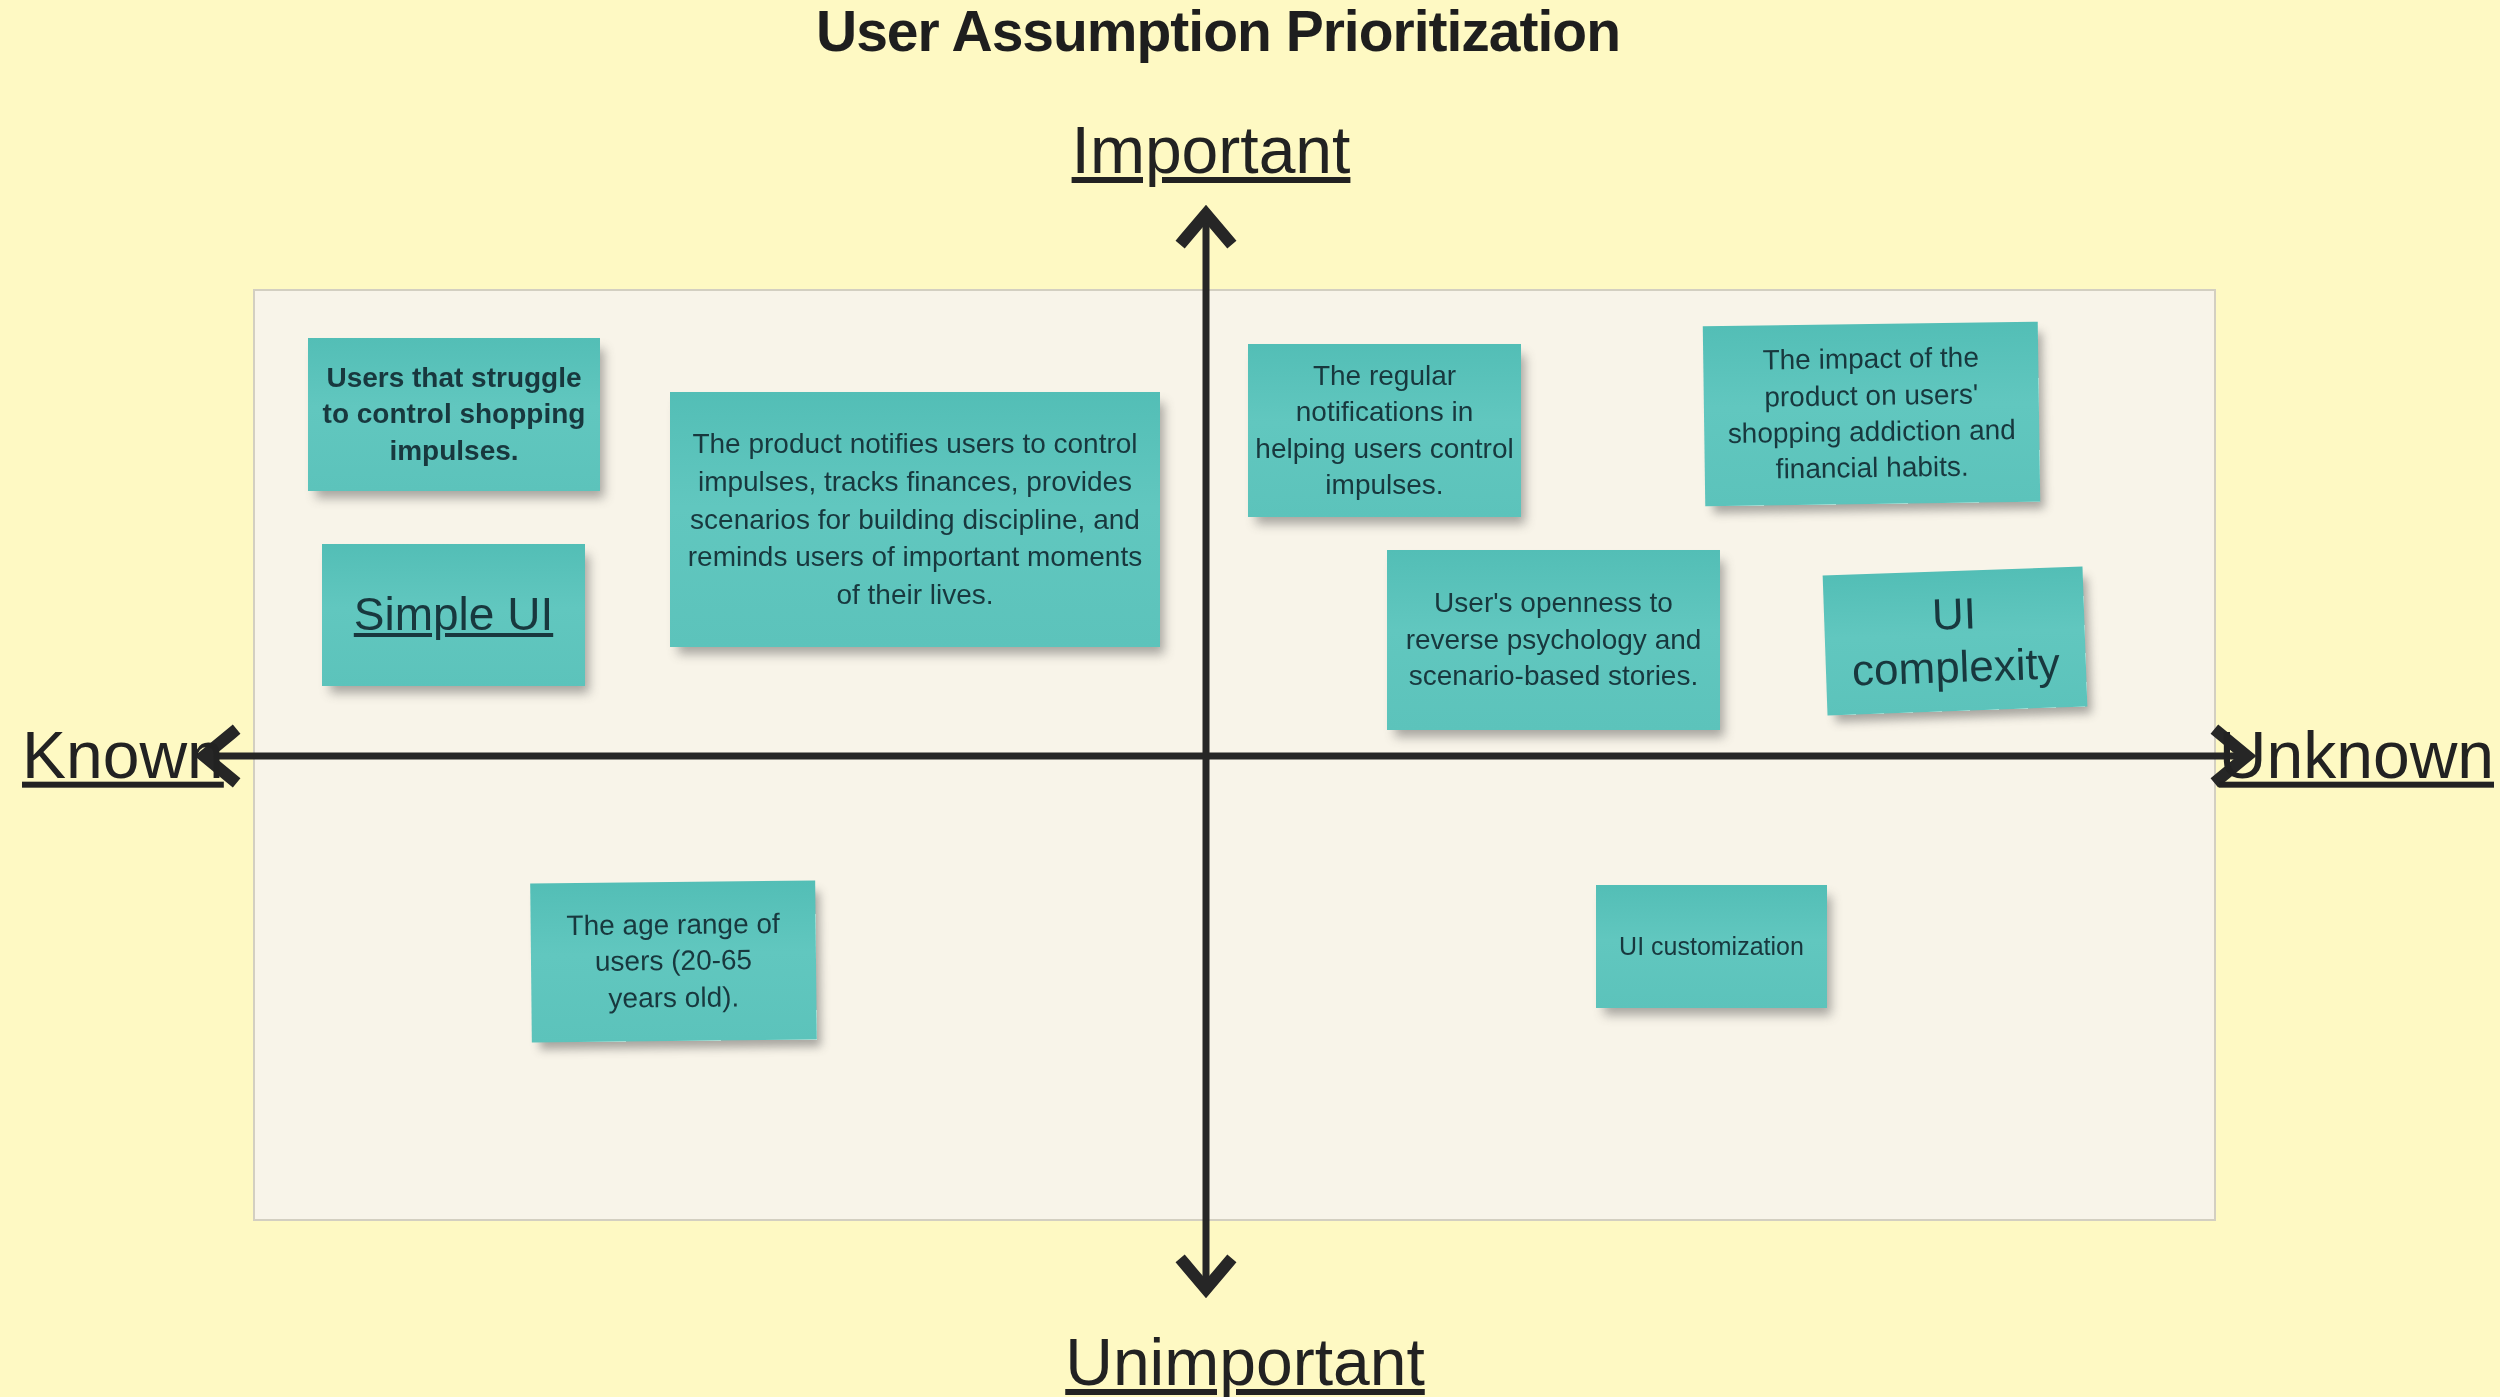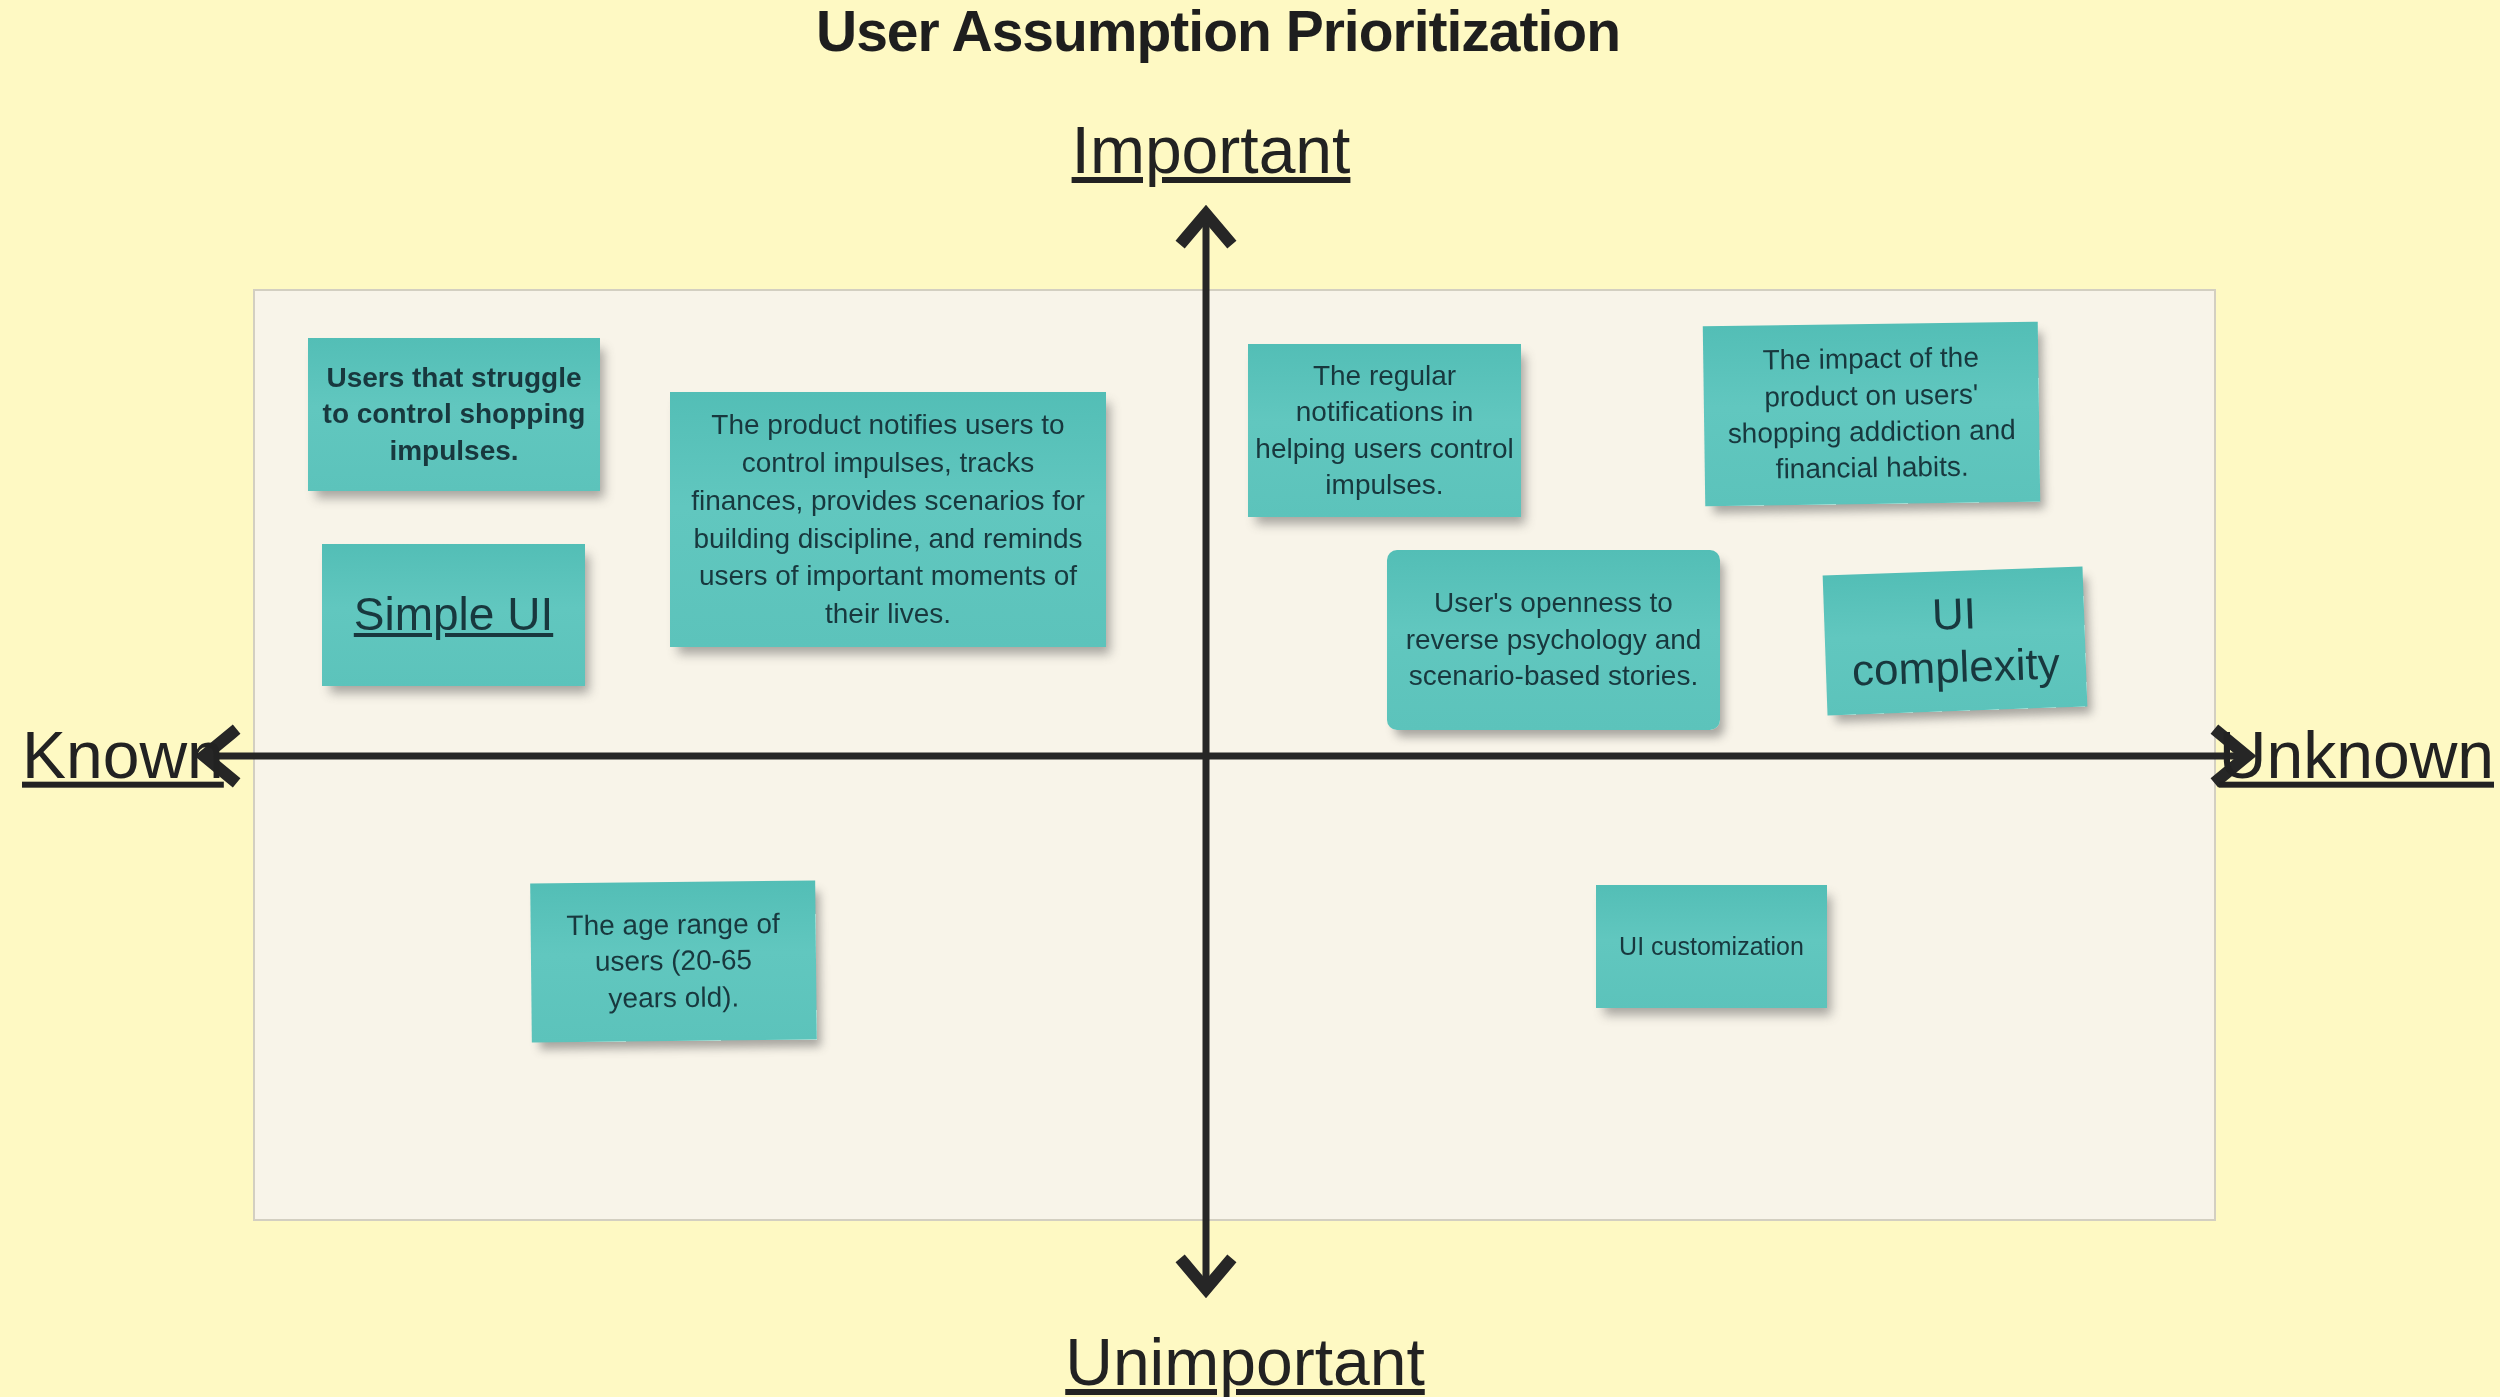--- a/index.html
+++ b/index.html
@@ -67,24 +67,24 @@
     background: linear-gradient(180deg, #53beb6 0%, #61c7bf 45%, #5cc3bb 100%);
     color: #18383e;
     box-shadow: 6px 9px 10px -2px rgba(70, 70, 70, 0.45);
     font-size: 28px;
     line-height: 1.3;
   }
   .note span { display: block; width: 100%; }
 
   .n1 { left: 308px;  top: 338px; width: 292px; height: 153px; padding: 0 14px; font-weight: bold; }
   .n2 { left: 322px;  top: 544px; width: 263px; height: 142px; font-size: 46px; text-decoration: underline; }
-  .n3 { left: 670px;  top: 392px; width: 436px; height: 255px; padding: 0 12px; line-height: 1.35; }
+  .n3 { left: 670px;  top: 392px; width: 490px; height: 255px; padding: 0 12px; line-height: 1.35; }
   .n4 { left: 1248px; top: 344px; width: 273px; height: 173px; padding: 0 7px; }
   .n5 { left: 1704px; top: 324px; width: 335px; height: 180px; padding: 0 16px; transform: rotate(-0.8deg); }
-  .n6 { left: 1387px; top: 550px; width: 333px; height: 180px; padding: 0 16px; border-radius: 10px; }
+  .n6 { left: 1387px; top: 550px; width: 333px; height: 180px; padding: 0 16px; }
   .n7 { left: 1825px; top: 571px; width: 260px; height: 140px; font-size: 44px; line-height: 1.2; transform: rotate(-2deg); }
   .n8 { left: 531px;  top: 882px; width: 285px; height: 159px; padding: 0 32px; transform: rotate(-0.6deg); }
   .n9 { left: 1596px; top: 885px; width: 231px; height: 123px; font-size: 25px; padding: 0 12px; }
 </style>
 </head>
 <body>
 
 <div id="canvas">
 
   <h1 class="page-title">User Assumption Prioritization</h1>

